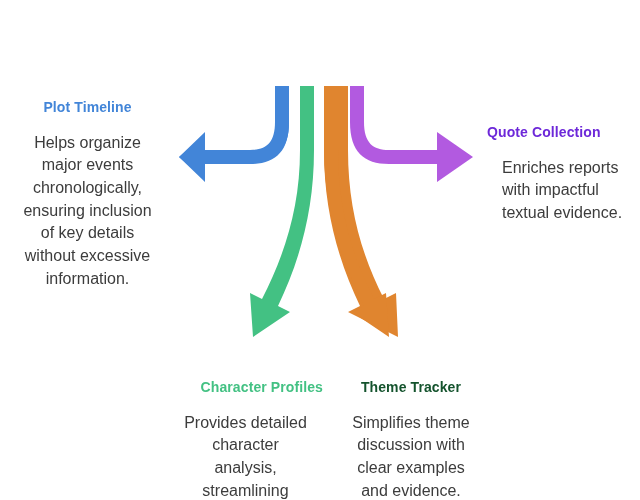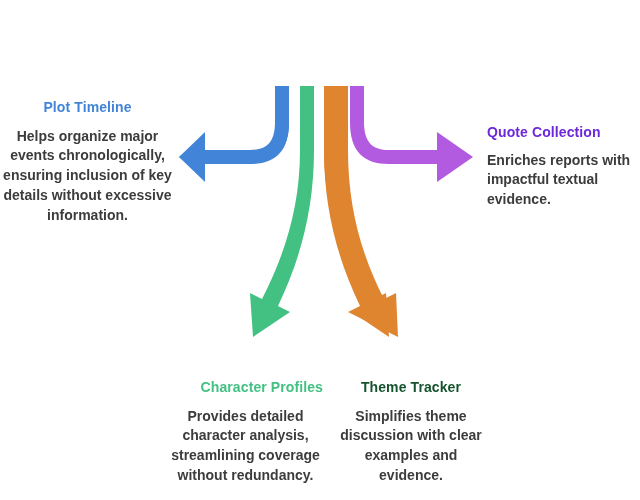--- a/index.html
+++ b/index.html
@@ -34,25 +34,25 @@
   }
   .node-title {
     font-size: 14px;
     font-weight: bold;
     line-height: 1.25;
     margin: 0 0 10px 0;
     text-align: center;
     letter-spacing: 0.1px;
   }
   .node-desc {
-    font-size: 14px;
-    font-weight: bold;
+    font-size: 16px;
+    font-weight: normal;
     line-height: 1.42;
     color: #3c3c3c;
-    margin: 0;
+    margin: 15px;
     text-align: center;
   }
 
   
   #node-plot-timeline {
     left: 0px;
     top: 99px;
     width: 175px;
   }
   #node-plot-timeline .node-title { color: #4285d8; }

